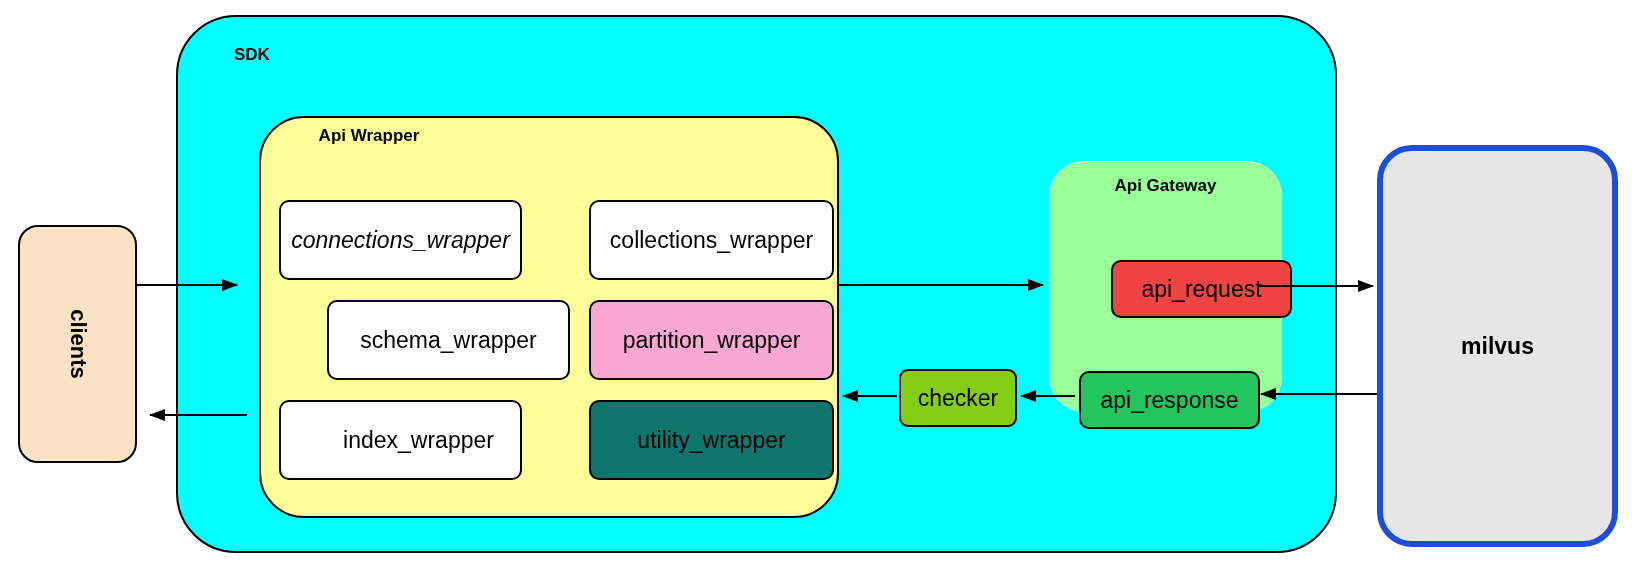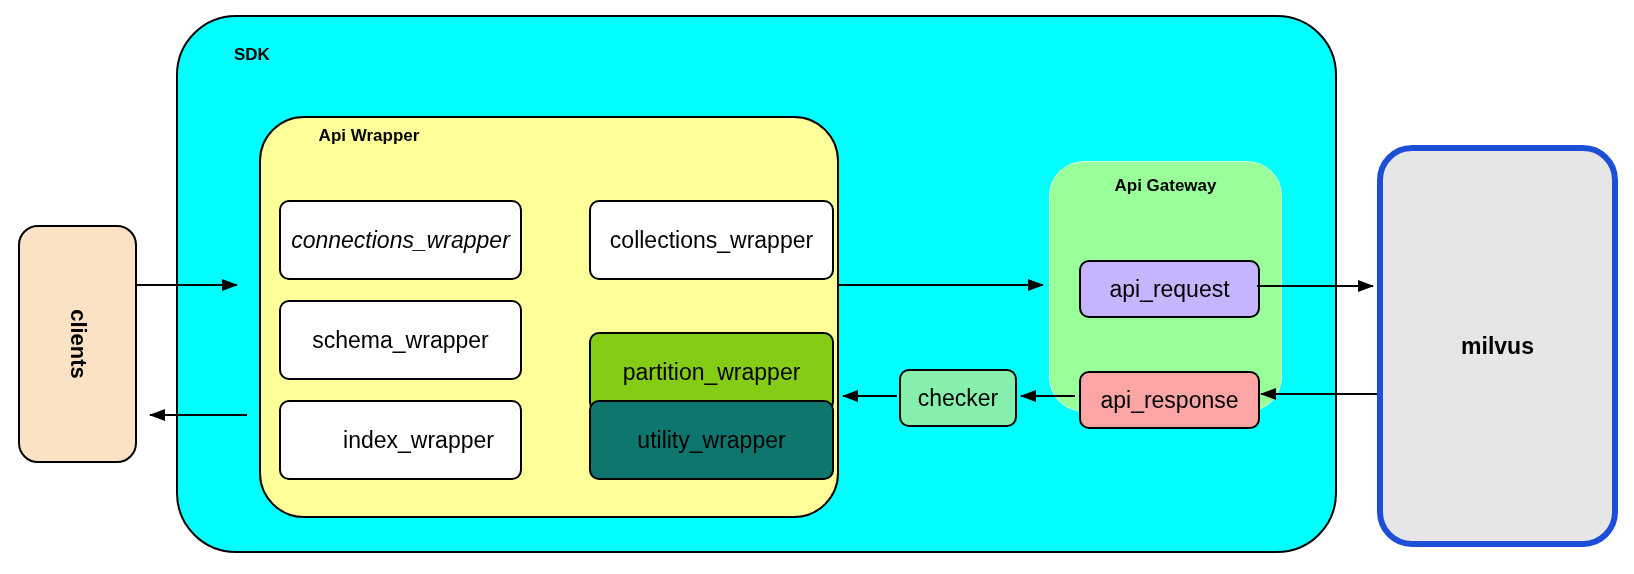--- a/index.html
+++ b/index.html
@@ -74,45 +74,45 @@
 
     <div class="abs container wrapper" style="background: rgb(255, 255, 153);">
       <div class="abs clabel wrapper-label">Api Wrapper</div>
 
       <div class="wbox node col1 row1" style="background: rgb(255, 255, 255); font-style: italic;">
         <span>connections_wrapper</span>
       </div>
       <div class="wbox node col2 row1" style="background: rgb(255, 255, 255);">
         <span>collections_wrapper</span>
       </div>
-      <div class="wbox node col1 row2" style="background: rgb(255, 255, 255);">
+      <div class="wbox node col1 row2" style="background: rgb(255, 255, 255); margin-left: 48px;">
         <span>schema_wrapper</span>
       </div>
-      <div class="wbox node col2 row2" style="background: #84cc16; margin-top: 32px;">
+      <div class="wbox node col2 row2" style="background: #f9a8d4;">
         <span>partition_wrapper</span>
       </div>
       <div class="wbox node col1 row3" style="background: rgb(255, 255, 255); padding-left: 36px;">
         <span>index_wrapper</span>
       </div>
       <div class="wbox node col2 row3" style="background: #0f766e;">
         <span>utility_wrapper</span>
       </div>
     </div>
 
-    <div class="abs node checker" style="background: #86efac;">
+    <div class="abs node checker" style="background: #84cc16; border-radius: 9px;">
       <span>checker</span>
     </div>
 
     <div class="abs gateway" style="background: rgb(153, 255, 153);">
       <div class="abs clabel gateway-label">Api Gateway</div>
 
-      <div class="gbox node greq" style="background: #c4b5fd;">
+      <div class="gbox node greq" style="background: #ef4444; margin-left: 32px;">
         <span>api_request</span>
       </div>
-      <div class="gbox node gresp" style="background: #fca5a5;">
+      <div class="gbox node gresp" style="background: #22c55e;">
         <span>api_response</span>
       </div>
     </div>
   </div>
 
   <div class="abs milvus" style="background: rgb(230, 230, 230);">
     <span>milvus</span>
   </div>
 
   <svg class="connectors" viewBox="0 0 1634 574" xmlns="http://www.w3.org/2000/svg">

